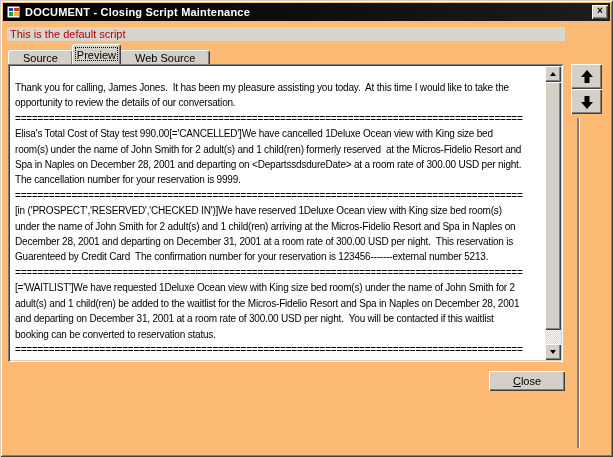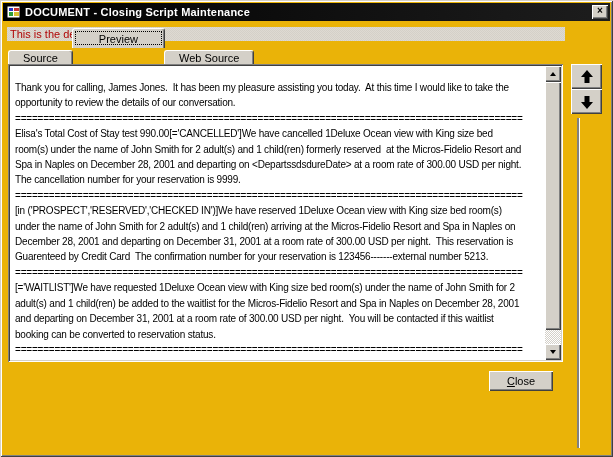--- a/index.html
+++ b/index.html
@@ -1,20 +1,20 @@
 <!DOCTYPE html>
 <html><head>
 <meta charset="utf-8">
 <style>
   * { margin:0; padding:0; box-sizing:border-box; }
   html,body { width:613px; height:457px; font-family:"Liberation Sans","DejaVu Sans",sans-serif; }
   body { background:#d4d0c8; }
 
   .window {
-    position:relative; width:613px; height:457px; background:#eab308;
+    position:relative; width:613px; height:457px; background:#fdba74;
     box-shadow: inset 1px 1px 0 #d4d0c8, inset -1px -1px 0 #404040,
                 inset 2px 2px 0 #ffffff, inset -2px -2px 0 #808080;
     overflow:hidden;
   }
 
   
   .titlebar {
     position:absolute; left:3px; top:3px; right:3px; height:18px;
     background:linear-gradient(90deg,#000000,#1d1d1d);
     display:flex; align-items:center; padding:0 2px; color:#ffffff;
@@ -40,21 +40,21 @@
   
   .tabstrip { position:absolute; left:8px; top:44px; height:20px; display:flex; align-items:flex-end; }
   .tab {
     height:14px; background:#d4d0c8; padding:0 14px; font-size:11px; color:#000;
     display:flex; align-items:center; justify-content:center;
     border-top:1px solid #ffffff; border-left:1px solid #ffffff;
     border-right:1px solid #404040; border-radius:3px 3px 0 0;
     box-shadow: inset -1px 0 0 #808080; cursor:default; white-space:nowrap;
   }
   .tab.active {
-    height:20px; padding:0 26px; position:relative; z-index:2; margin:16px -1px;
+    height:20px; padding:0 4px; position:relative; z-index:2; margin:0 -1px;
     outline:1px dotted #000; outline-offset:-4px;
   }
 
   
   .textarea {
     position:absolute; left:8px; top:64px; width:555px; height:298px; background:#ffffff;
     box-shadow: inset 1px 1px 0 #808080, inset -1px -1px 0 #ffffff,
                 inset 2px 2px 0 #404040, inset -2px -2px 0 #d4d0c8;
   }
   .doc {
@@ -89,21 +89,21 @@
     width:31px; height:25px; background:#d4d0c8; display:flex; align-items:center; justify-content:center;
     box-shadow: inset 1px 1px 0 #ffffff, inset -1px -1px 0 #404040, inset -2px -2px 0 #808080;
   }
 
   
   .groove-v { position:absolute; left:577px; top:118px; height:330px; width:2px;
     background:#808080; box-shadow:1px 0 0 #ffffff; }
 
   
   .close-btn {
-    position:absolute; left:489px; top:371px; width:64px; height:20px; background:#d4d0c8;
+    position:absolute; left:489px; top:371px; width:76px; height:20px; background:#d4d0c8;
     box-shadow: inset 1px 1px 0 #ffffff, inset -1px -1px 0 #404040, inset -2px -2px 0 #808080;
     display:flex; align-items:center; justify-content:center; cursor:default;
   }
   .close-btn span { font-size:11px; color:#000; display:inline-block; }
   .close-btn span::first-letter { text-decoration:underline; }
 </style>
 </head>
 <body>
 
 <div class="window">

